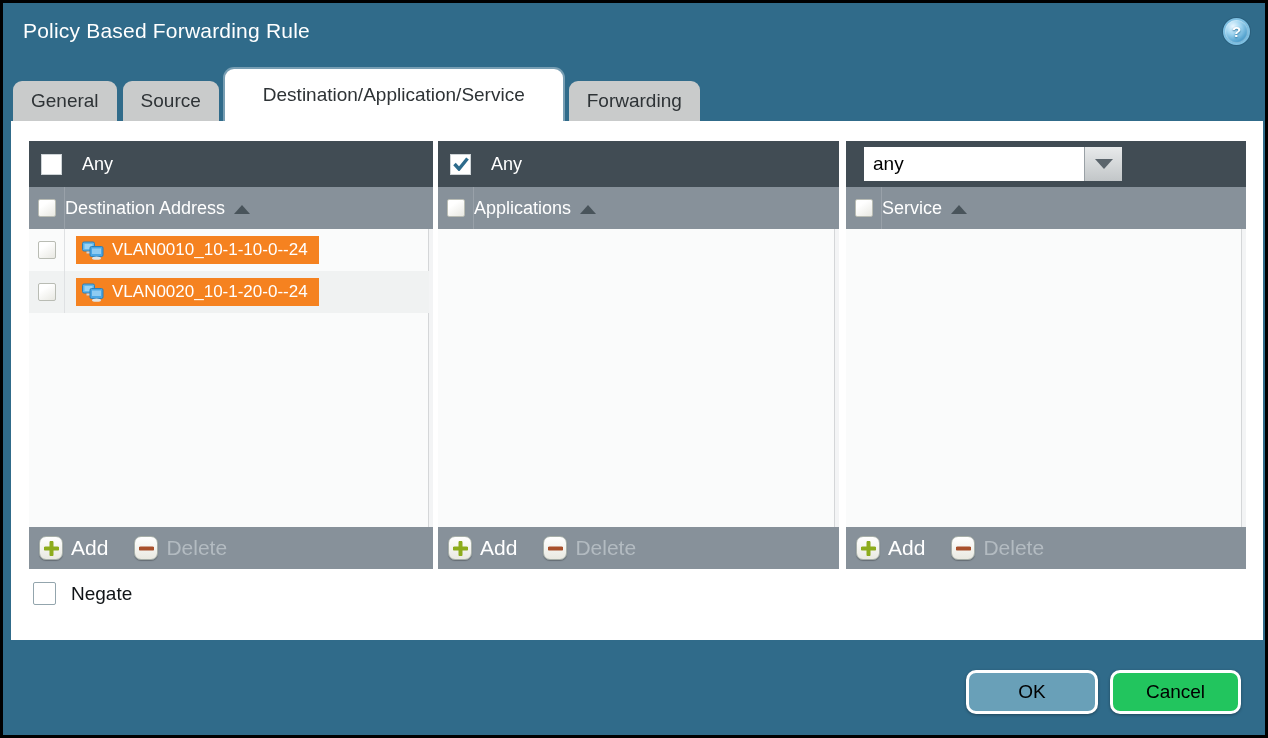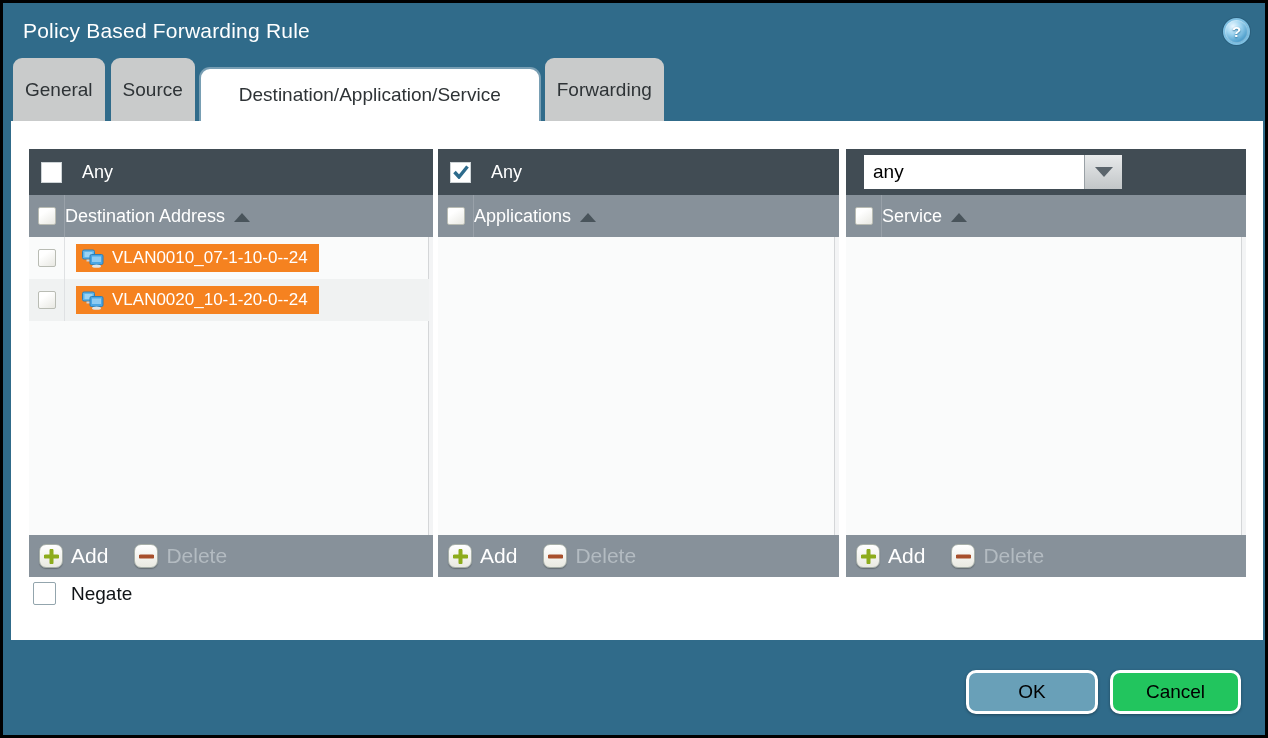--- a/index.html
+++ b/index.html
@@ -22,34 +22,34 @@
     box-shadow:0 0 0 1px #2a5f7d, inset 0 0 2px #fff;
     display:flex; align-items:center; justify-content:center;
   }
   .help span { color:#fff; font-weight:bold; font-size:15px; text-shadow:0 1px 2px #1e6a96; }
   
   .tabs {
     position:absolute; left:10px; top:66px; height:52px;
     display:flex; align-items:flex-end; gap:6px;
   }
   .tab {
-    height:63px; padding:0 12px; display:flex; align-items:center;
+    height:40px; padding:0 18px; display:flex; align-items:center;
     background:#C9CBCB; color:#2E3336; font-size:19px;
     border-radius:9px 9px 0 0; cursor:pointer; white-space:nowrap;
   }
   .tab.active {
     height:52px; padding:0 38px; background:#fff; z-index:3;
     box-shadow:0 0 0 2px rgba(255,255,255,0.35);
   }
   
   .panel {
     position:absolute; left:8px; top:118px; width:1252px; height:519px;
     background:#fff; z-index:2;
   }
-  .col { position:absolute; top:28px; height:428px; display:flex; flex-direction:column; }
+  .col { position:absolute; top:20px; height:428px; display:flex; flex-direction:column; }
   .col-1 { left:18px;  width:404px; }
   .col-2 { left:427px; width:401px; }
   .col-3 { left:835px; width:400px; }
   .col-topbar {
     height:46px; background:#414C54; display:flex; align-items:center;
     padding-left:12px; flex:none;
   }
   .col-topbar .any-label { color:#fff; font-size:18px; margin-left:20px; }
   .cb { background:#fff; cursor:pointer; flex:none; }
   .cb-any { width:21px; height:21px; border:1px solid #CDD3D6; display:flex; align-items:center; justify-content:center; }
@@ -167,21 +167,21 @@
             </div>
           <span class="tag">
             <svg width="24" height="19" viewBox="0 0 24 19">
               <rect x="1.5" y="1" width="12" height="9" rx="1.5" fill="#5FB5EA" stroke="#2E7FB6" stroke-width="1"></rect>
               <rect x="3.5" y="3" width="8" height="5" fill="#9AD3F4"></rect>
               <rect x="5.5" y="10.5" width="4" height="2" fill="#C9D2D8"></rect>
               <rect x="9" y="5.5" width="13" height="10" rx="1.5" fill="#4AA6E4" stroke="#2E7FB6" stroke-width="1"></rect>
               <rect x="11" y="7.5" width="9" height="5.5" fill="#8ECBF2"></rect>
               <ellipse cx="15.5" cy="17.2" rx="4.5" ry="1.6" fill="#DDE4E8"></ellipse>
             </svg>
-            <span>VLAN0010_07-1-10-0--24</span>
+            <span>VLAN0010_10-1-10-0--24</span>
           </span>
         </div>
         <div class="lrow alt">
           <div class="check-cell">
               <div class="cb cb-small"></div>
             </div>
           <span class="tag">
             <svg width="24" height="19" viewBox="0 0 24 19">
               <rect x="1.5" y="1" width="12" height="9" rx="1.5" fill="#5FB5EA" stroke="#2E7FB6" stroke-width="1"></rect>
               <rect x="3.5" y="3" width="8" height="5" fill="#9AD3F4"></rect>

